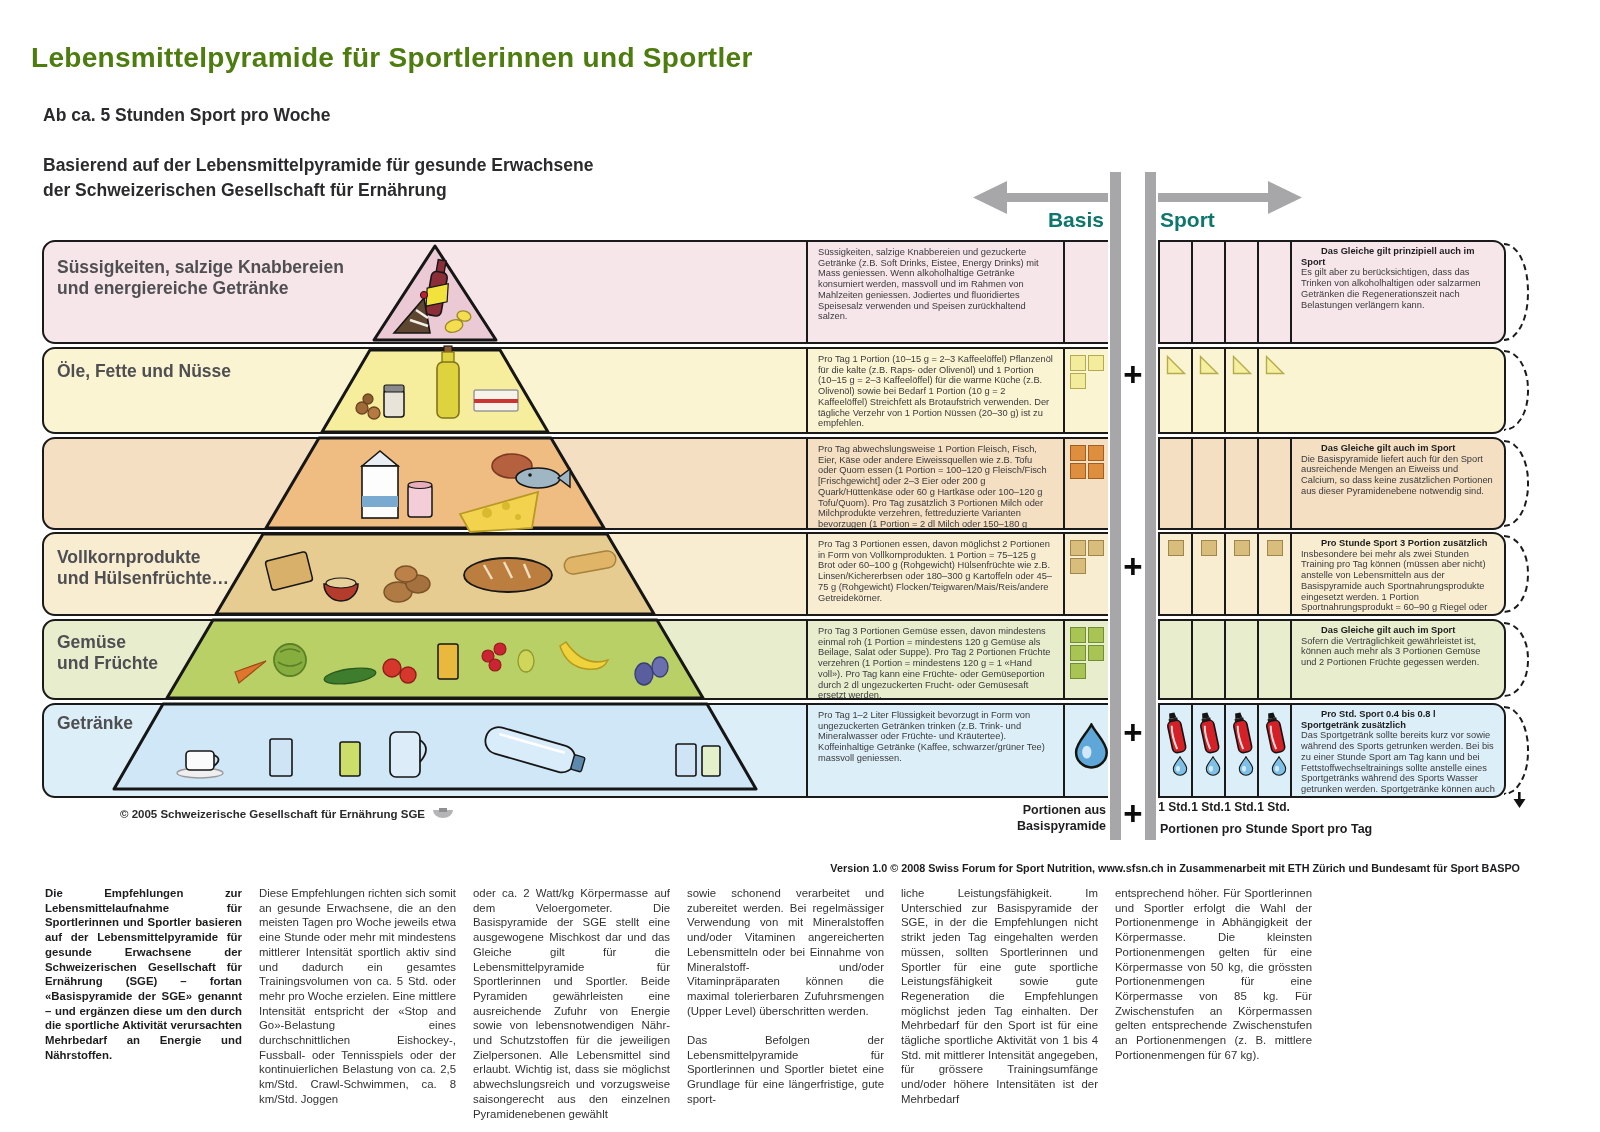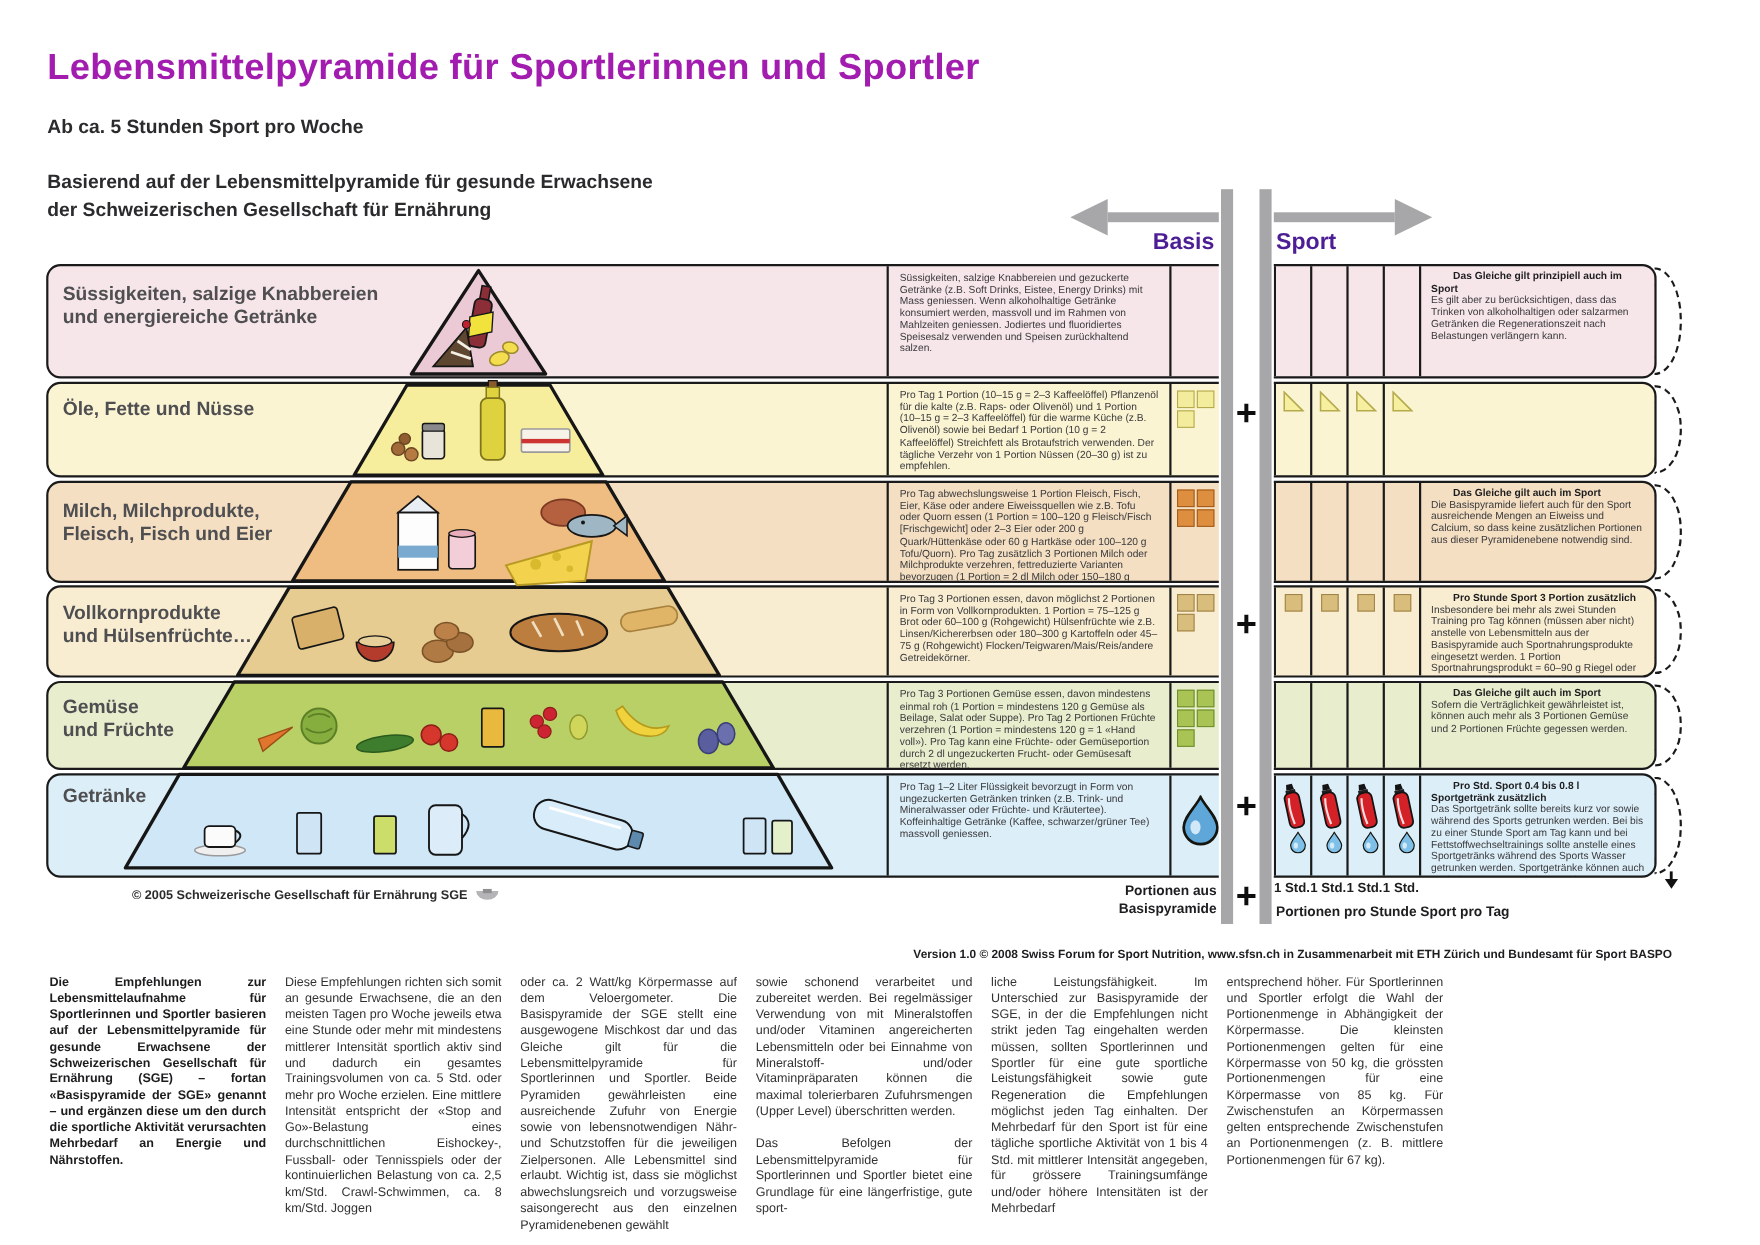--- a/index.html
+++ b/index.html
@@ -1,23 +1,23 @@
 <!DOCTYPE html>
 <html lang="de"><head>
 <meta charset="utf-8">
 <style>
   html,body{margin:0;padding:0;background:#ffffff;}
   #page{position:relative;width:1600px;height:1132px;background:#fff;overflow:hidden;
         font-family:"Liberation Sans",sans-serif;color:#3a3a3c;}
   .abs{position:absolute;}
-  #title{left:43px;top:42px;font-size:33px;font-weight:bold;color:#a21caf;letter-spacing:.3px;}
+  #title{left:31px;top:42px;font-size:28px;font-weight:bold;color:#4d7c0f;letter-spacing:.3px;}
   #subtitle{left:43px;top:105px;font-size:17.5px;font-weight:bold;color:#2b2b2d;}
   #basisnote{left:43px;top:153px;font-size:17.5px;font-weight:bold;color:#2b2b2d;
              line-height:25px;white-space:pre-line;}
-  .collabel{font-size:21px;font-weight:bold;color:#4c1d95;}
+  .collabel{font-size:21px;font-weight:bold;color:#0f766e;}
   
   .row{position:absolute;left:42px;width:1464px;border:2.5px solid #1a1a1a;border-radius:13px;
        box-sizing:border-box;z-index:1;}
   .cell{position:absolute;top:0;bottom:0;border-left:2px solid #1a1a1a;box-sizing:border-box;overflow:hidden;}
   .row-label{position:absolute;left:13px;font-size:17.5px;font-weight:bold;color:#4f4f52;
              line-height:21px;white-space:pre-line;}
   .cell-basis-text{left:762px;width:257px;padding:5px 10px;font-size:9.3px;line-height:10.7px;}
   .cell-basis-portions{left:1019px;width:47px;padding:6px 0 0 5px;display:flex;flex-wrap:wrap;
                        align-content:flex-start;gap:2px;}
   .cell-sport{width:33px;display:flex;flex-direction:column;align-items:center;padding-top:6px;gap:1px;}
@@ -109,22 +109,20 @@
       </div>
     <div class="cell cell-sport" style="left:1213px;">
         <svg class="ptri" viewBox="0 0 20 20">
           <polygon points="1.5,1.5 1.5,18.5 18.5,18.5" fill="#f6ef9f" stroke="#b5aa4d" stroke-width="1.4"></polygon>
         </svg>
       </div>
   </div>
   <div class="arc" style="top:350px;height:81px;"></div>
 
   <div class="row" style="top: 437px; height: 93px; background: rgb(244, 223, 195);">
-    <div class="row-label" style="top:15px;">Milch, Milchprodukte,
-Fleisch, Fisch und Eier</div>
     <div class="cell cell-basis-text">Pro Tag abwechslungsweise 1 Portion Fleisch, Fisch, Eier, Käse oder andere Eiweissquellen wie z.B. Tofu oder Quorn essen (1 Portion = 100–120 g Fleisch/Fisch [Frischgewicht] oder 2–3 Eier oder 200 g Quark/Hüttenkäse oder 60 g Hartkäse oder 100–120 g Tofu/Quorn). Pro Tag zusätzlich 3 Portionen Milch oder Milchprodukte verzehren, fettreduzierte Varianten bevorzugen (1 Portion = 2 dl Milch oder 150–180 g Jogurt oder 200 g Quark/Hüttenkäse oder 30–60 g Käse).</div>
     <div class="cell cell-basis-portions">
         <span class="psq" style="background:#dd8e3e;border-color:#a35e1e"></span>
         <span class="psq" style="background:#dd8e3e;border-color:#a35e1e"></span>
         <span class="psq" style="background:#dd8e3e;border-color:#a35e1e"></span>
         <span class="psq" style="background:#dd8e3e;border-color:#a35e1e"></span>
       </div>
     <div class="cell cell-sport" style="left:1114px;"></div>
     <div class="cell cell-sport" style="left:1147px;"></div>
     <div class="cell cell-sport" style="left:1180px;"></div>

